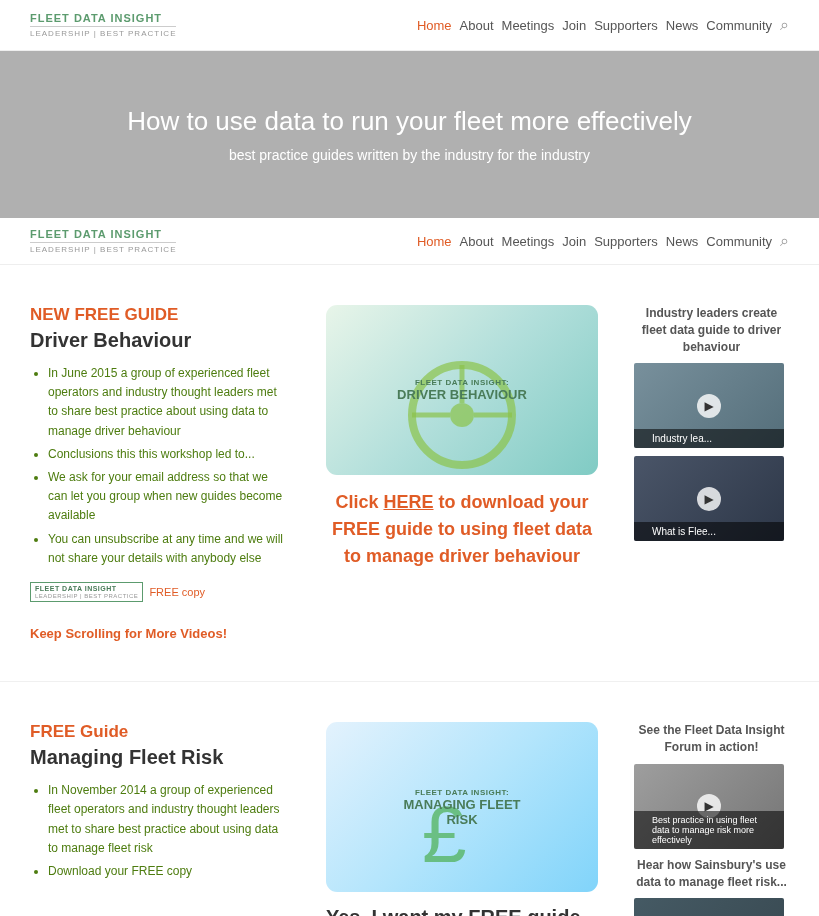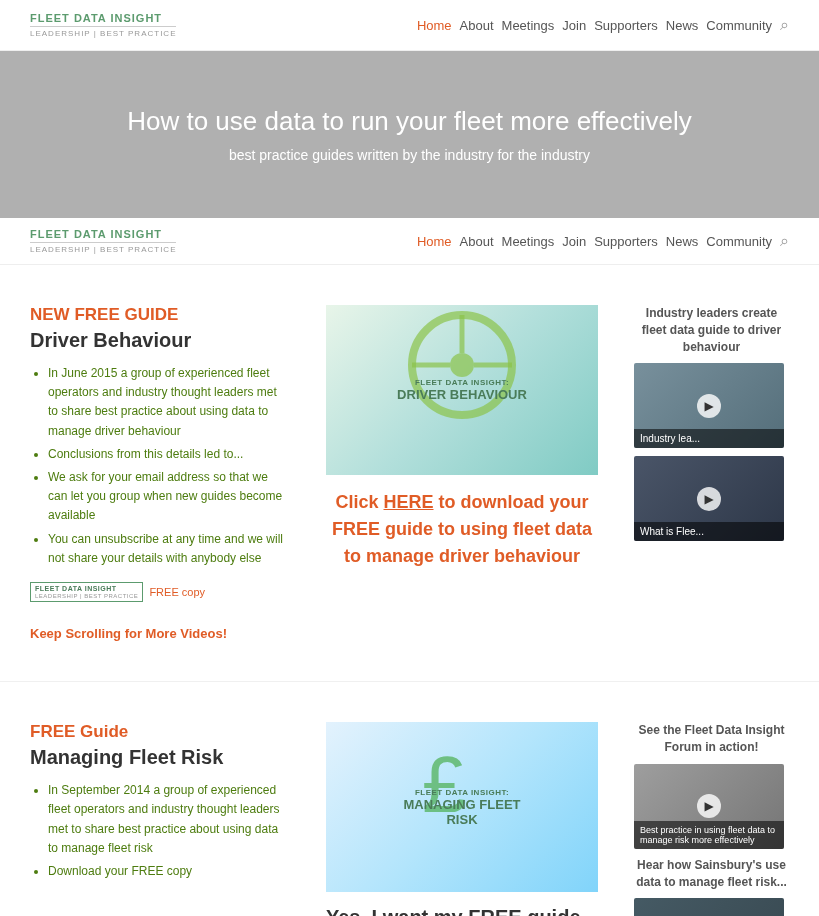--- a/index.html
+++ b/index.html
@@ -66,23 +66,23 @@
     }
     .badge-text { font-size: 11px; color: #e05c26; }
 
     .keep-scrolling { color: #e05c26; font-size: 13px; font-weight: bold; margin-top: 14px; cursor: pointer; }
 
     
     .guide-image {
       width: 100%;
       height: 170px;
       background: linear-gradient(135deg, #c8e6c9 0%, #a5d6a7 40%, #81c784 100%);
-      border-radius: 0;
-      display: flex;
-      align-items: flex-start;
+      border-radius: 11px;
+      display: flex;
+      align-items: flex-end;
       justify-content: center;
       margin-bottom: 14px;
       position: relative;
       overflow: hidden;
     }
     .guide-image-label {
       position: absolute;
       top: 50%;
       left: 50%;
       transform: translate(-50%,-50%);
@@ -121,21 +121,21 @@
       position: relative;
       overflow: hidden;
       cursor: pointer;
     }
     .video-thumb .overlay {
       position: absolute;
       bottom: 0; left: 0; right: 0;
       background: rgba(0,0,0,0.55);
       color: #fff;
       font-size: 10px;
-      padding: 4px 6px;
+      padding: 4px 18px;
     }
     .video-thumb .play-btn {
       position: absolute;
       top: 50%; left: 50%;
       transform: translate(-50%, -50%);
       width: 24px; height: 24px;
       background: rgba(255,255,255,0.8);
       border-radius: 50%;
       display: flex; align-items: center; justify-content: center;
       font-size: 12px;
@@ -202,21 +202,21 @@
   </nav>
 </div>
 
 <div class="content-section">
 
   <div class="left-col">
     <div class="tag-new">NEW FREE GUIDE</div>
     <div class="guide-title">Driver Behaviour</div>
     <ul class="bullet-list">
       <li>In June 2015 a group of experienced fleet operators and industry thought leaders met to share best practice about using data to manage driver behaviour</li>
-      <li>Conclusions from this details led to...</li>
+      <li>Conclusions this this workshop led to...</li>
       <li>We ask for your email address so that we can let you group when new guides become available</li>
       <li>You can unsubscribe at any time and we will not share your details with anybody else</li>
     </ul>
     <div class="free-copy-badge">
       <div style="display:flex;flex-direction:column;line-height:1.1;border:1px solid #5c9b6e;padding:2px 4px;">
         <span style="font-size:7px;color:#4a7c59;font-weight:bold;letter-spacing:0.5px;">FLEET DATA INSIGHT</span>
         <span style="font-size:6px;color:#999;letter-spacing:0.5px;">LEADERSHIP | BEST PRACTICE</span>
       </div>
       <span class="badge-text">FREE copy</span>
     </div>
@@ -255,21 +255,21 @@
     </div>
   </div>
 </div>
 
 <div class="content-section">
 
   <div class="left-col">
     <div class="tag-free">FREE Guide</div>
     <div class="guide-title">Managing Fleet Risk</div>
     <ul class="bullet-list">
-      <li>In September 2014 a group of experienced fleet operators and industry thought leaders met to share best practice about using data to manage fleet risk</li>
+      <li>In November 2014 a group of experienced fleet operators and industry thought leaders met to share best practice about using data to manage fleet risk</li>
       <li>Download your FREE copy</li>
     </ul>
 
   </div>
 
   <div class="center-col">
     <div class="guide-image fr-image">
 
       <svg width="100" height="120" viewBox="0 0 100 120">
         <text x="10" y="90" font-size="80" fill="#4caf50" opacity="0.7">£</text>

